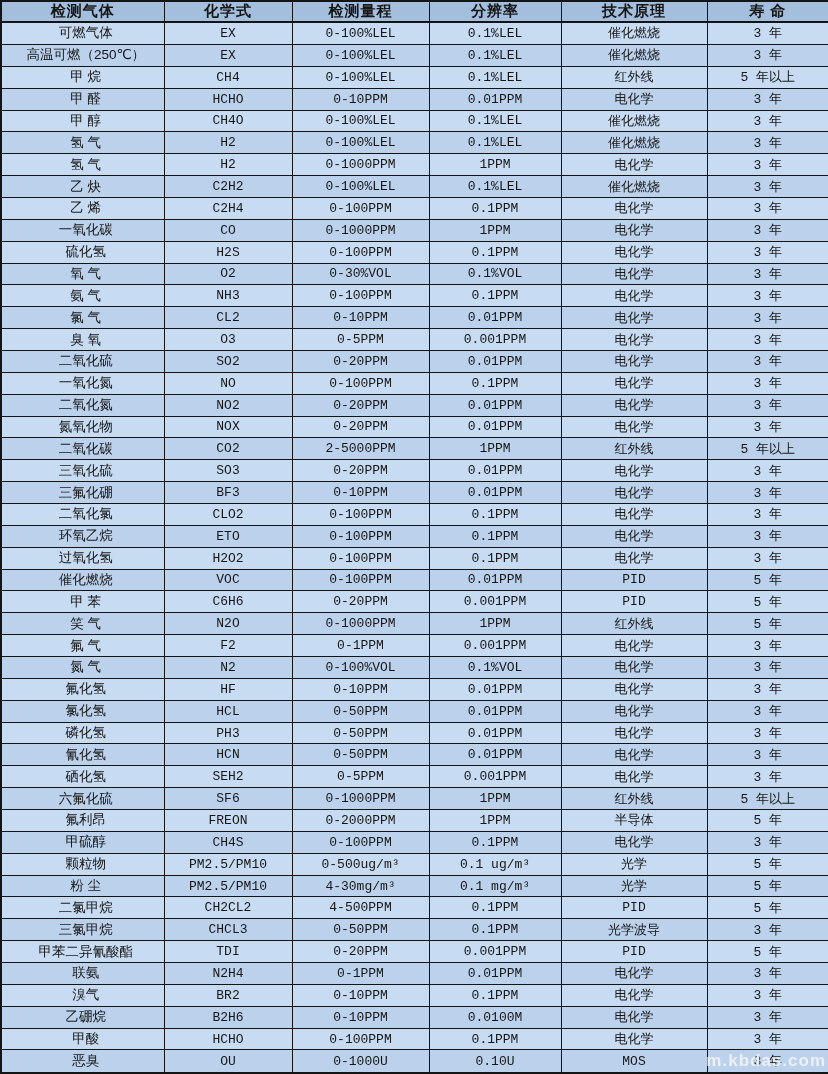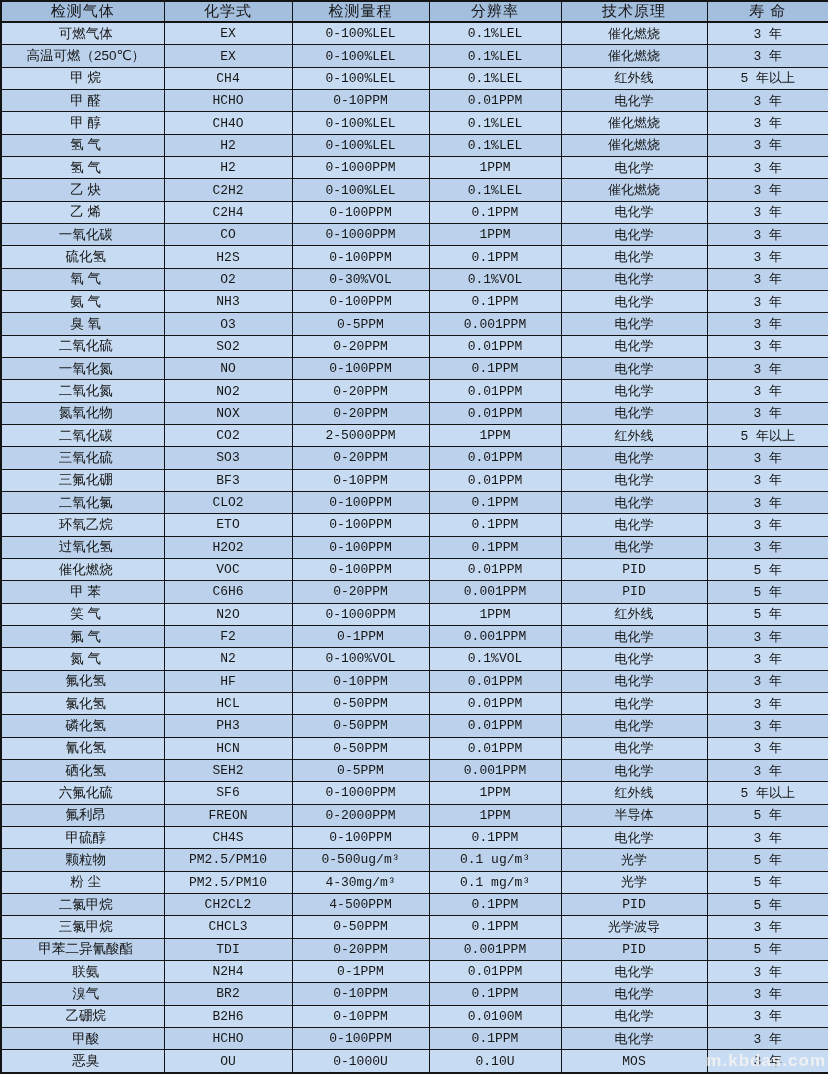--- a/index.html
+++ b/index.html
@@ -36,21 +36,21 @@
     text-align: center;
     vertical-align: middle;
     padding: 0 2px;
     white-space: nowrap;
     overflow: hidden;
     color: var(--text);
   }
   thead th {
     background: var(--header-bg);
     font-size: 15px;
-    font-weight: normal;
+    font-weight: bold;
     letter-spacing: 1px;
     border-bottom: 2px solid var(--border);
     font-family: "Liberation Sans", "DejaVu Sans", sans-serif;
   }
   tbody td {
     font-size: 13px;
     font-family: "Liberation Mono", "DejaVu Sans Mono", monospace;
   }
   tbody td:first-child {
     font-size: 13.5px;
@@ -194,20 +194,28 @@
         </tr>
         <tr>
           <td>氨 气</td>
           <td>NH3</td>
           <td>0-100PPM</td>
           <td>0.1PPM</td>
           <td>电化学</td>
           <td>3 年</td>
         </tr>
         <tr>
+          <td>氯 气</td>
+          <td>CL2</td>
+          <td>0-10PPM</td>
+          <td>0.01PPM</td>
+          <td>电化学</td>
+          <td>3 年</td>
+        </tr>
+        <tr>
           <td>臭 氧</td>
           <td>O3</td>
           <td>0-5PPM</td>
           <td>0.001PPM</td>
           <td>电化学</td>
           <td>3 年</td>
         </tr>
         <tr>
           <td>二氧化硫</td>
           <td>SO2</td>

